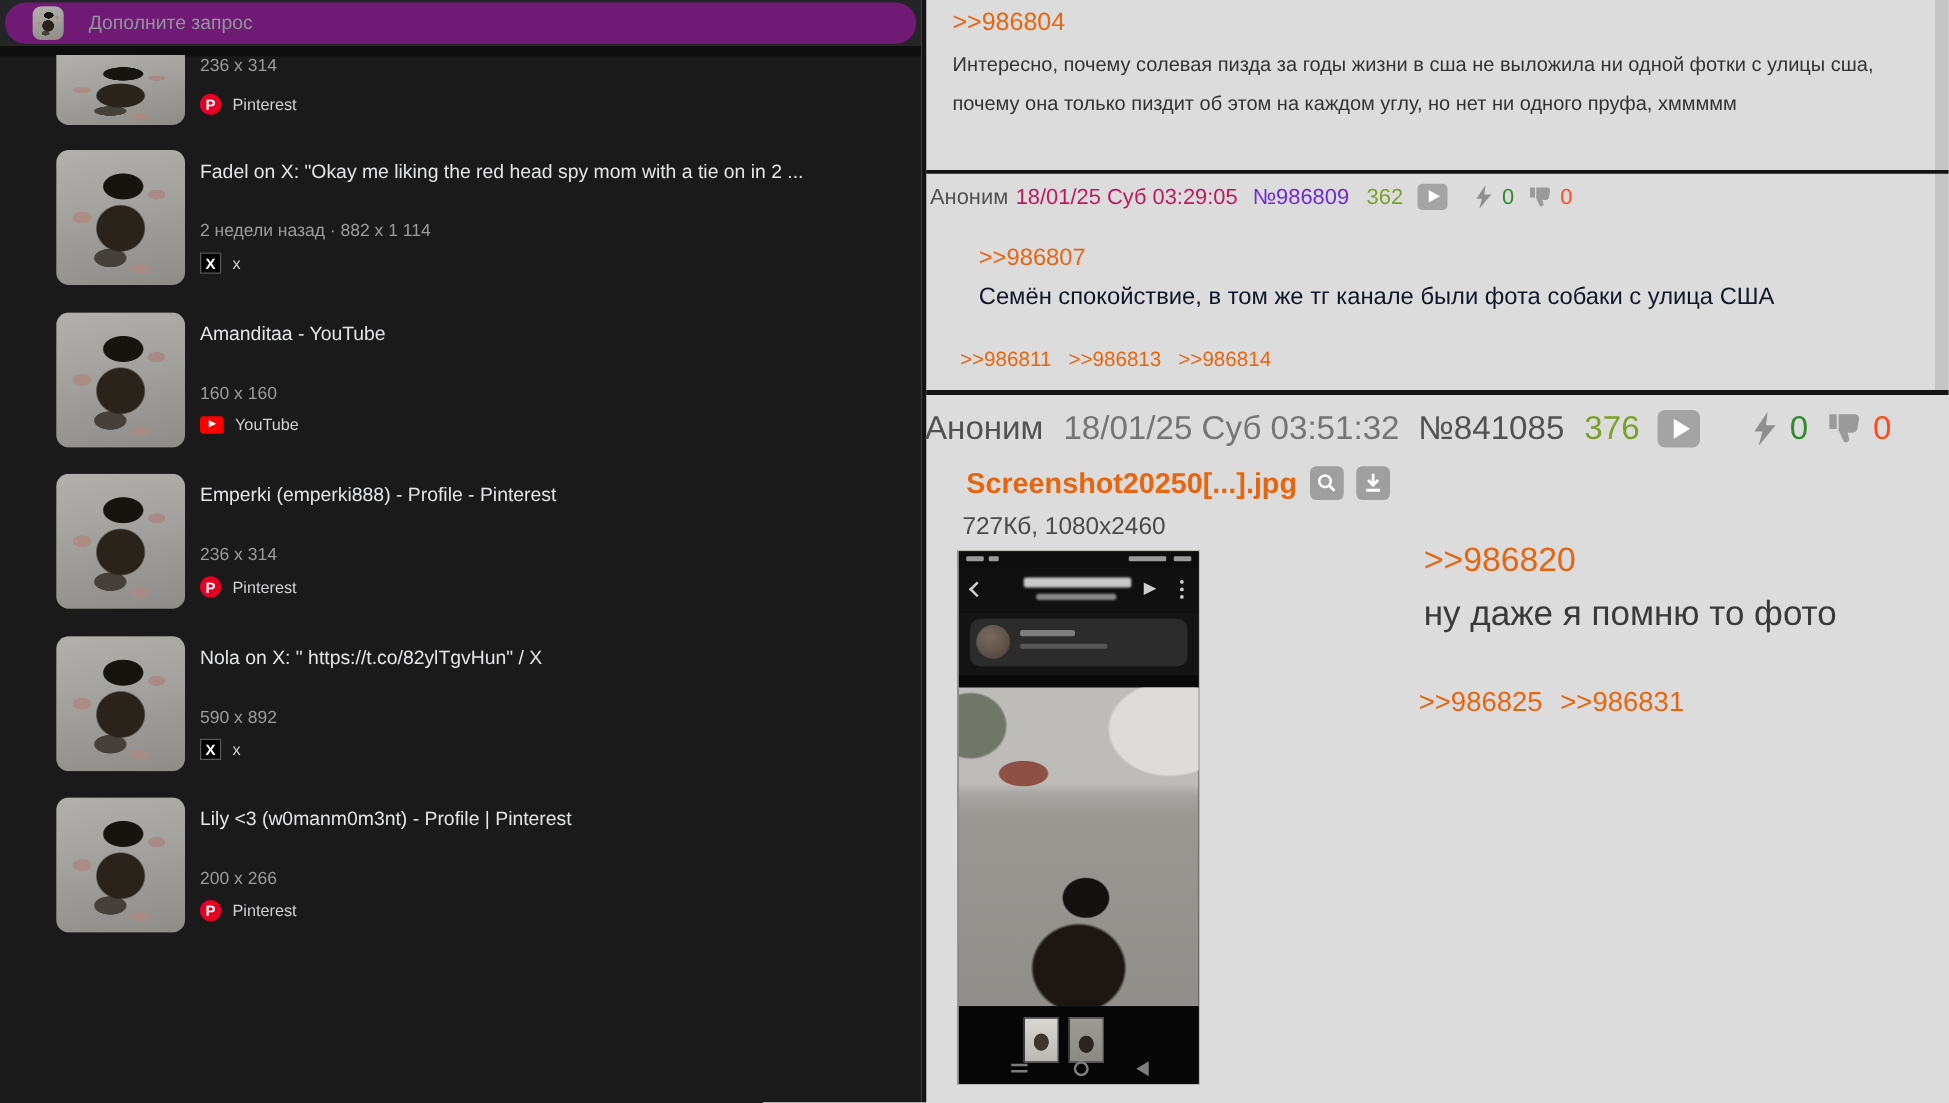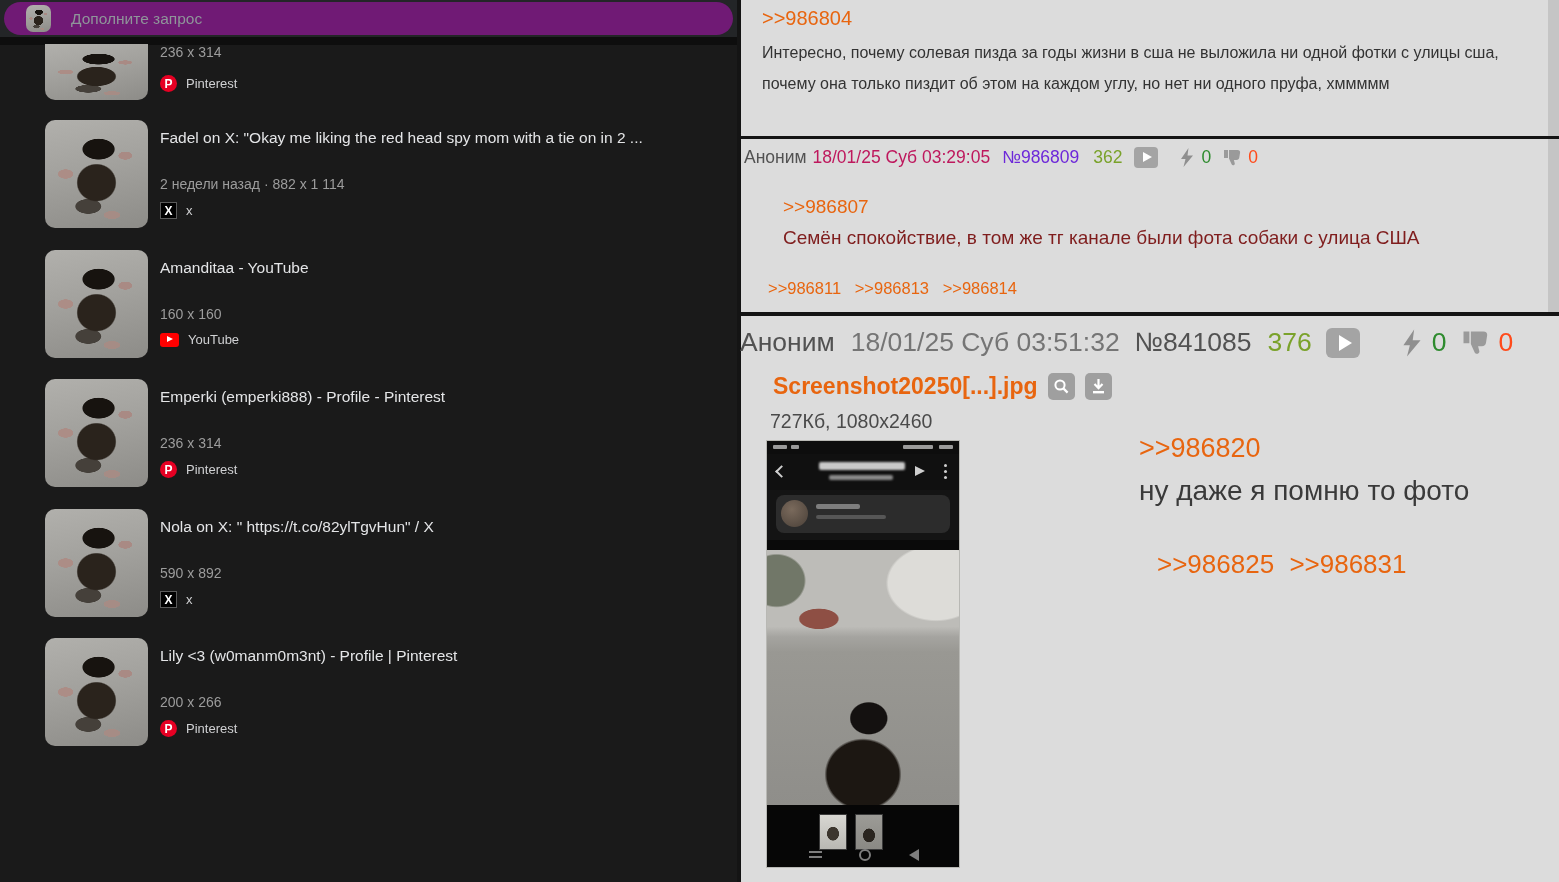--- a/index.html
+++ b/index.html
@@ -70,21 +70,21 @@
   .p2-head .cnt    { color:#7aa22a; margin-left:14px; }
   .playbtn { width:24px; height:21px; border-radius:4px; background:#a4a4a4; position:relative; margin-left:11px; }
   .playbtn::after { content:""; position:absolute; left:9px; top:5px; border-left:9px solid #fff;
                     border-top:5.5px solid transparent; border-bottom:5.5px solid transparent; }
   .bolt { margin-left:22px; }
   .zu { color:#2e8b2e; margin-left:8px; }
   .tdn { margin-left:12px; }
   .zd { color:#ff4a1a; margin-left:6px; }
 
   .p2-body { position:absolute; left:46px; top:196px; font-size:19px; }
-  .p2-body .txt { margin-top:9px; color:#7f1d1d; }
+  .p2-body .txt { margin-top:9px; color:#0f172a; }
   .p2-replies { position:absolute; left:31px; top:279px; font-size:16.5px; }
   .p2-replies span { margin-right:9px; }
 
   .p3-head { position:absolute; left:3px; top:327px; width:816px; display:flex; align-items:center; font-size:26.5px; }
   .p3-head .author { color:#525252; }
   .p3-head .date   { color:#757575; margin-left:16px; }
   .p3-head .num    { color:#525252; margin-left:15px; }
   .p3-head .cnt    { color:#7aa22a; margin-left:16px; }
   .playbtn.big { width:34px; height:30px; border-radius:6px; margin-left:14px; }
   .playbtn.big::after { left:13px; top:7px; border-left:13px solid #fff;
@@ -96,21 +96,21 @@
 
   .fileline { position:absolute; left:36px; top:373px; display:flex; align-items:center; gap:10px; }
   .filename { font-size:23px; font-weight:bold; }
   .filebtn { width:27px; height:27px; border-radius:5px; background:#9f9f9f;
              display:flex; align-items:center; justify-content:center; }
   .filesize { position:absolute; left:33px; top:410px; font-size:19.5px; color:#4a4a4a; }
 
   .reply-big   { position:absolute; left:402px; top:433px; }
   .reply-big .lnk { font-size:27px; }
   .reply-big .txt { margin-top:11px; color:#3a3a3a; font-size:28px; }
-  .reply-big-links { position:absolute; left:420px; top:549px; font-size:26px;text-align:right; }
+  .reply-big-links { position:absolute; left:398px; top:549px; font-size:22px;text-align:right; }
   .reply-big-links span { margin-right:8px; }
 
   
   .phone { position:absolute; left:29px; top:440px; width:194px; height:428px;
            background:#0b0b0b; border:1px solid #b8b8b4; overflow:hidden; cursor:pointer; }
   .ph-status { height:13px; background:#0d0d0d; position:relative; }
   .ph-status i { position:absolute; top:4px; height:4px; background:#9a9a9a; border-radius:1px; }
   .ph-header { height:36px; background:#101010; position:relative; }
   .ph-back { position:absolute; left:10px; top:13px; width:9px; height:9px;
              border-left:2px solid #cfcfcf; border-bottom:2px solid #cfcfcf; transform:rotate(45deg); }

